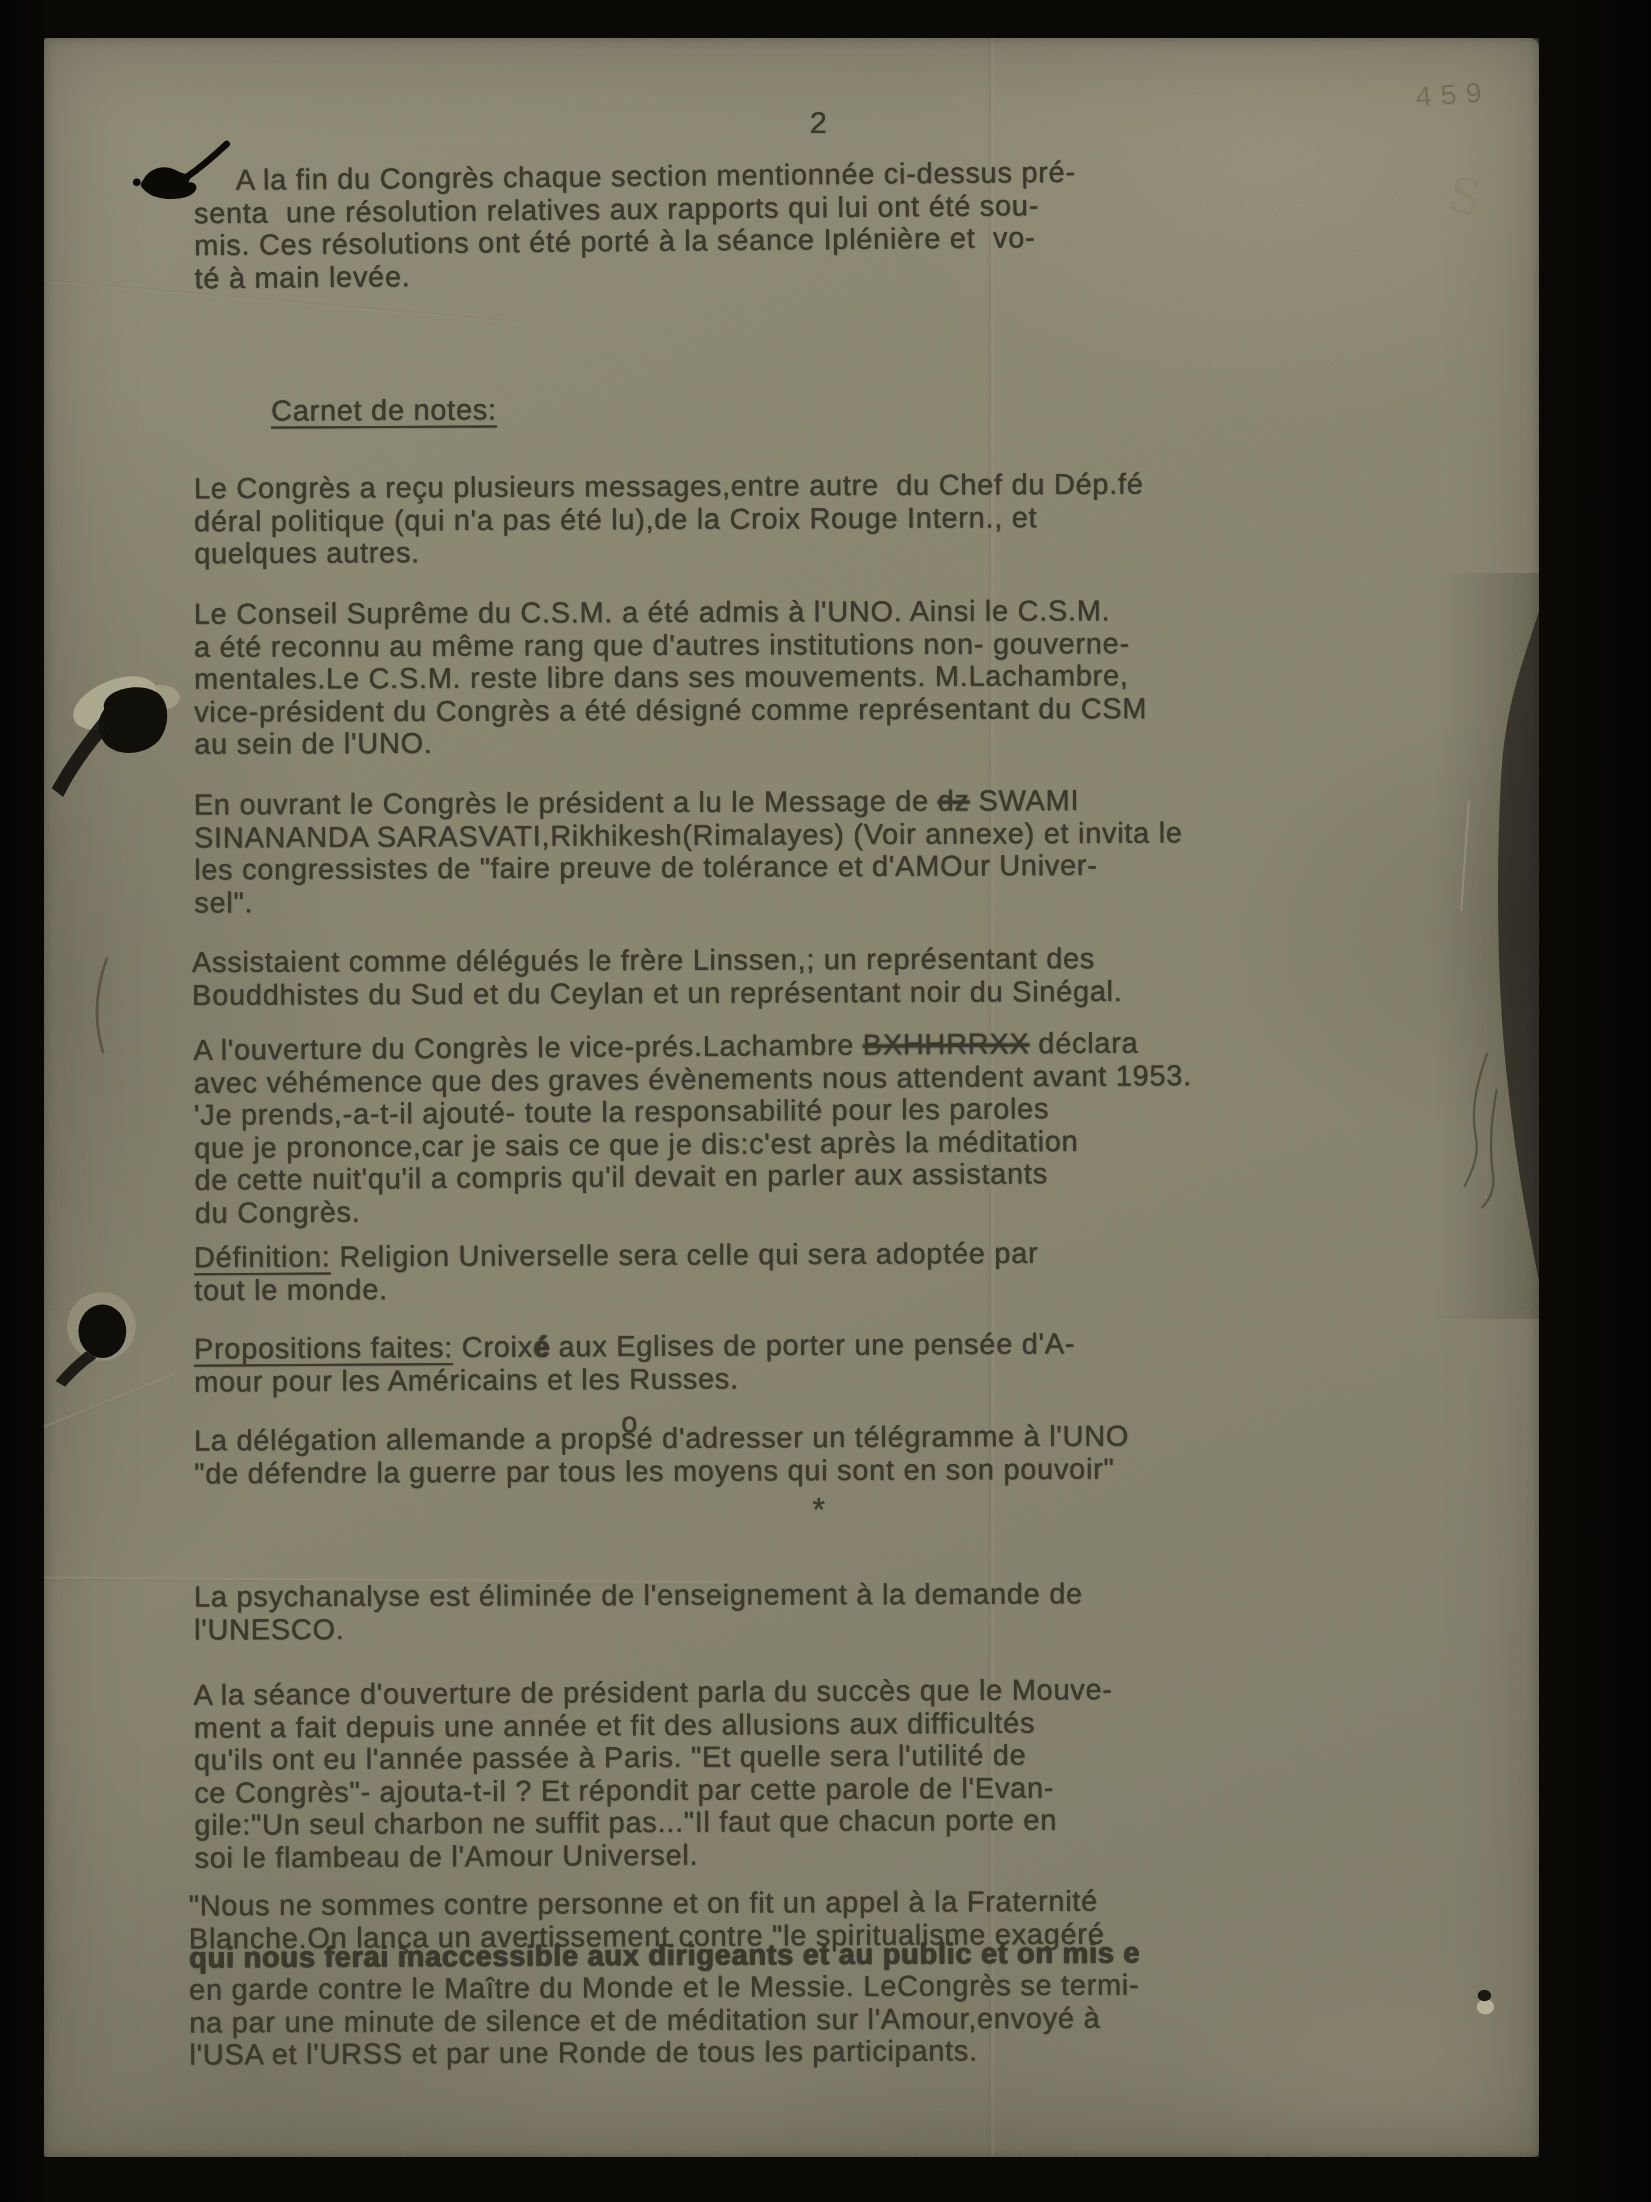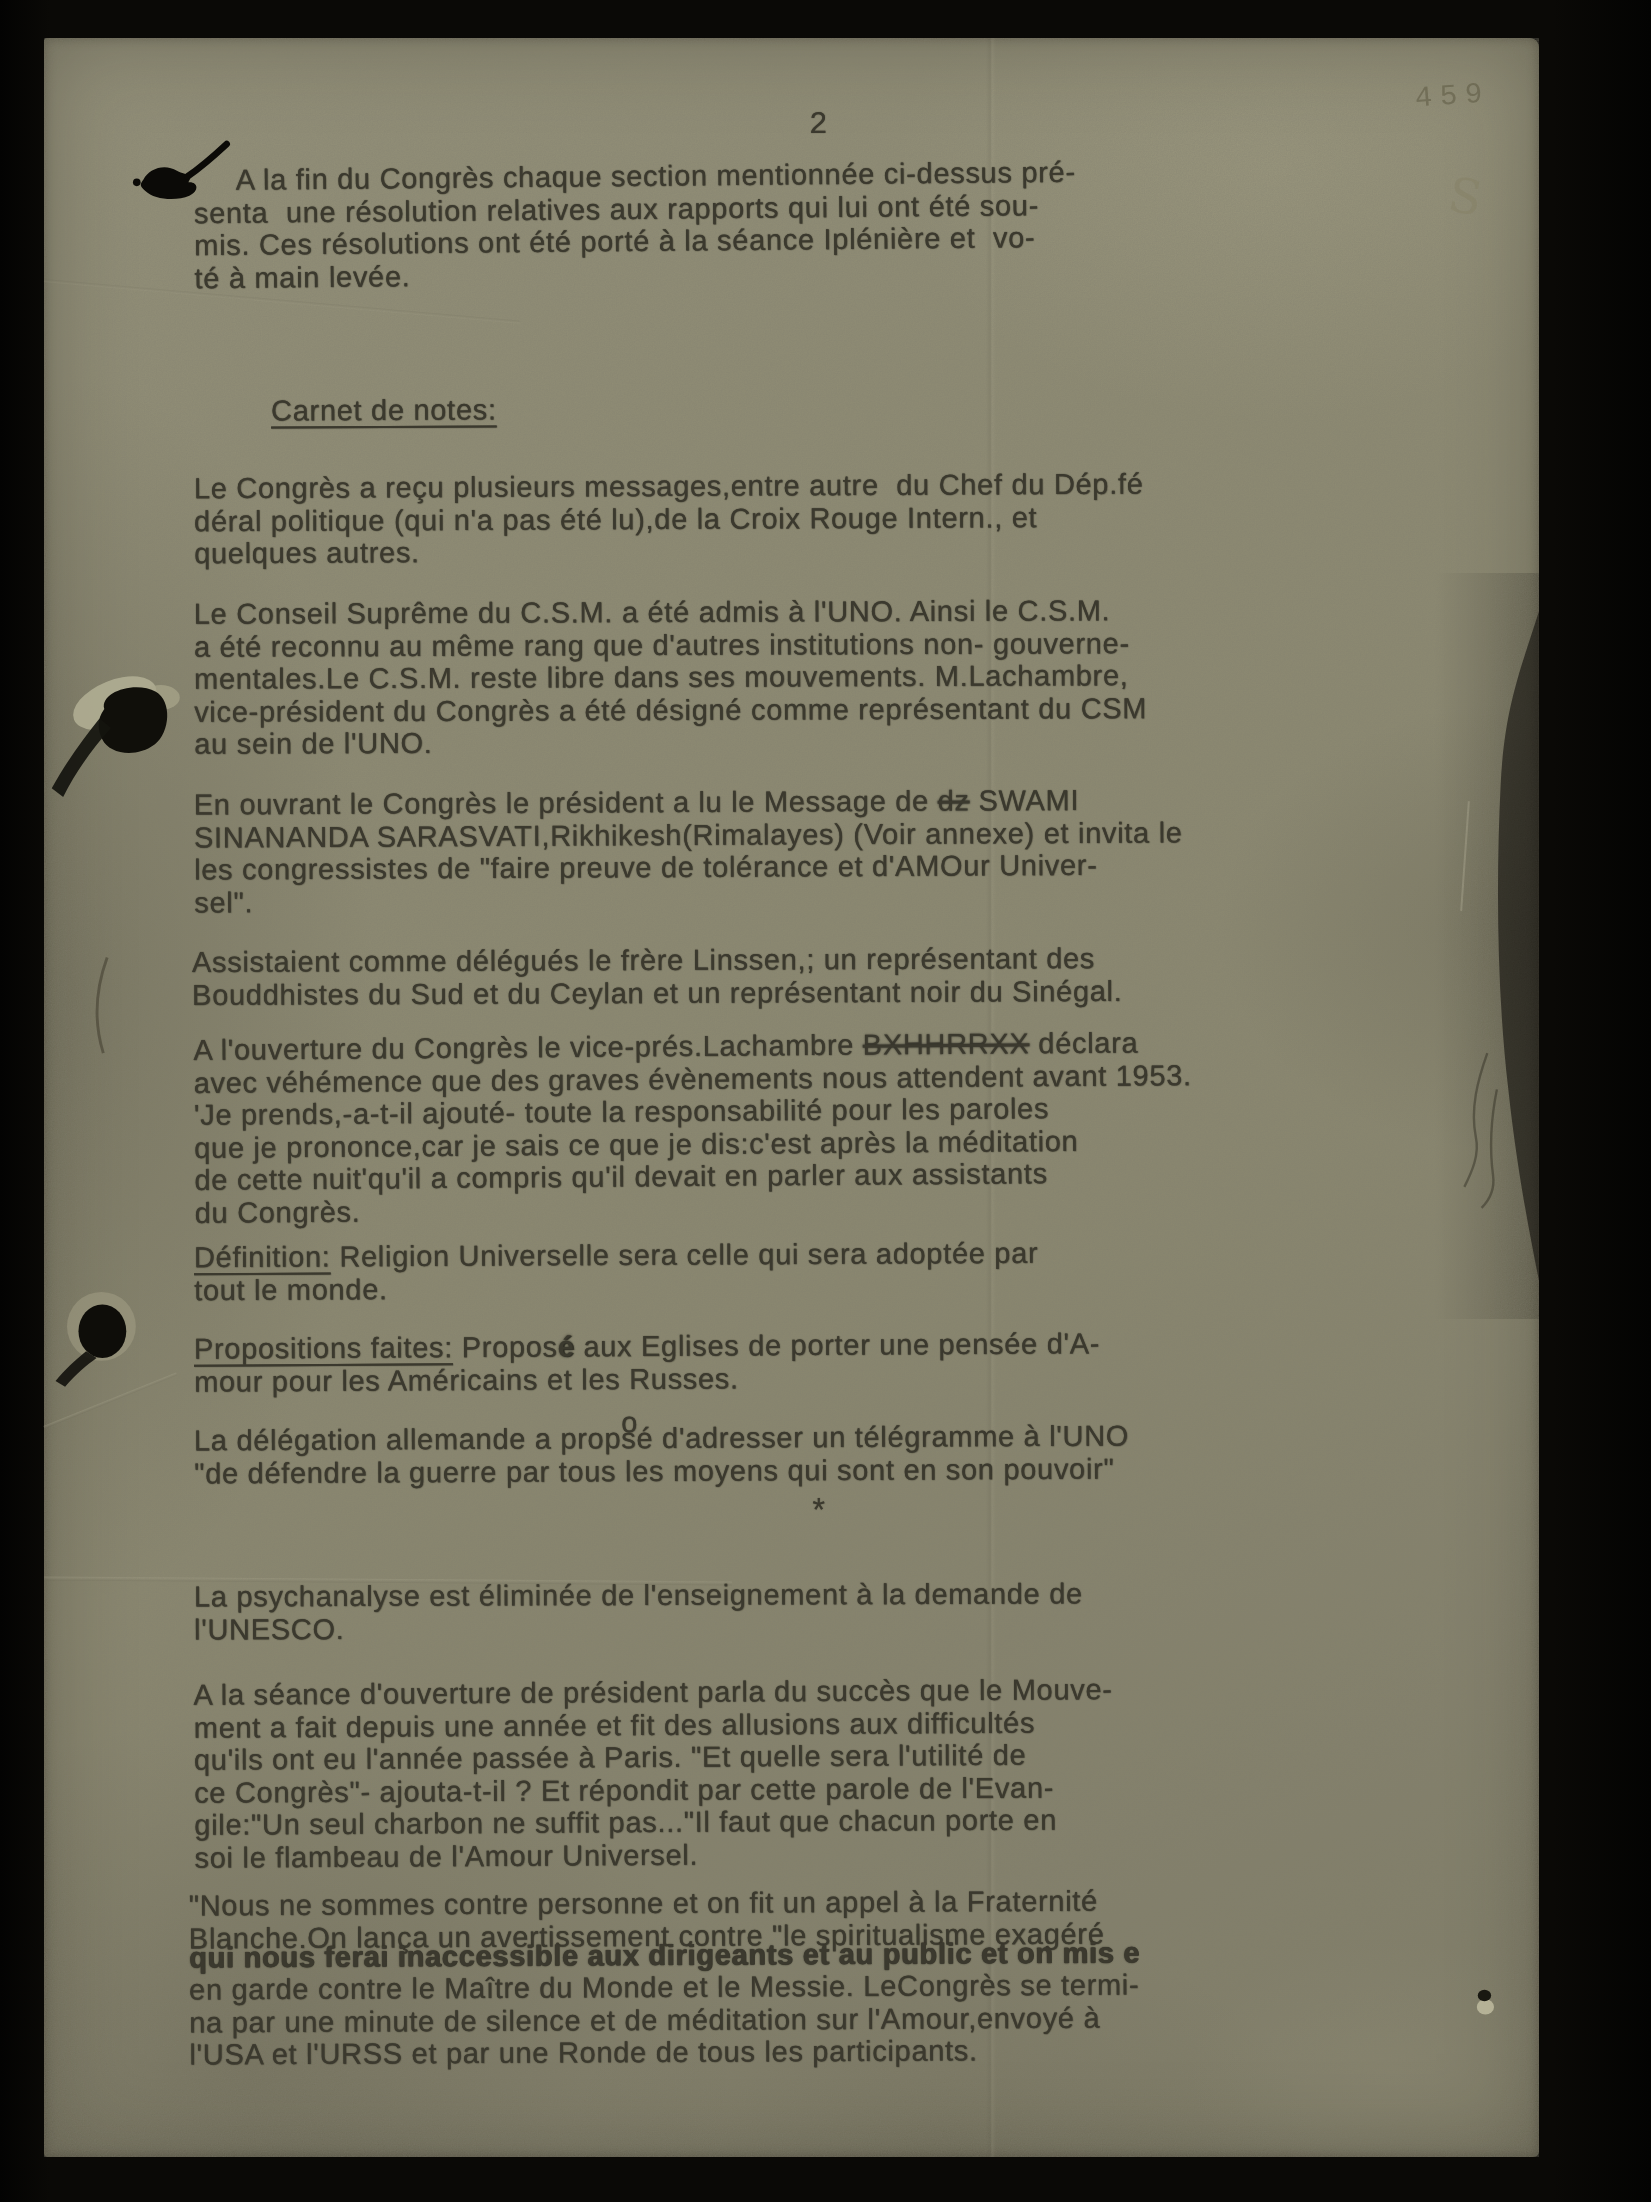--- a/index.html
+++ b/index.html
@@ -124,21 +124,21 @@
 
     <div class="textlayer">
         <div class="para pp0"><div class="line"><span>     A la fin du Congrès chaque section mentionnée ci-dessus pré-</span></div><div class="line"><span>senta  une résolution relatives aux rapports qui lui ont été sou-</span></div><div class="line"><span>mis. Ces résolutions ont été porté à la séance Iplénière et  vo-</span></div><div class="line"><span>té à main levée.</span></div></div>
         <div class="para pp1"><div class="line"><span class="u">Carnet de notes:</span></div></div>
         <div class="para pp2"><div class="line"><span>Le Congrès a reçu plusieurs messages,entre autre  du Chef du Dép.fé</span></div><div class="line"><span>déral politique (qui n'a pas été lu),de la Croix Rouge Intern., et</span></div><div class="line"><span>quelques autres.</span></div></div>
         <div class="para pp3"><div class="line"><span>Le Conseil Suprême du C.S.M. a été admis à l'UNO. Ainsi le C.S.M.</span></div><div class="line"><span>a été reconnu au même rang que d'autres institutions non- gouverne-</span></div><div class="line"><span>mentales.Le C.S.M. reste libre dans ses mouvements. M.Lachambre,</span></div><div class="line"><span>vice-président du Congrès a été désigné comme représentant du CSM</span></div><div class="line"><span>au sein de l'UNO.</span></div></div>
         <div class="para pp4"><div class="line"><span>En ouvrant le Congrès le président a lu le Message de </span><span class="x">dz</span><span> SWAMI</span></div><div class="line"><span>SINANANDA SARASVATI,Rikhikesh(Rimalayes) (Voir annexe) et invita le</span></div><div class="line"><span>les congressistes de "faire preuve de tolérance et d'AMOur Univer-</span></div><div class="line"><span>sel".</span></div></div>
         <div class="para pp5"><div class="line"><span>Assistaient comme délégués le frère Linssen,; un représentant des</span></div><div class="line"><span>Bouddhistes du Sud et du Ceylan et un représentant noir du Sinégal.</span></div></div>
         <div class="para pp6"><div class="line"><span>A l'ouverture du Congrès le vice-prés.Lachambre </span><span class="x">BXHHRRXX</span><span> déclara</span></div><div class="line"><span>avec véhémence que des graves évènements nous attendent avant 1953.</span></div><div class="line"><span>'Je prends,-a-t-il ajouté- toute la responsabilité pour les paroles</span></div><div class="line"><span>que je prononce,car je sais ce que je dis:c'est après la méditation</span></div><div class="line"><span>de cette nuit'qu'il a compris qu'il devait en parler aux assistants</span></div><div class="line"><span>du Congrès.</span></div></div>
         <div class="para pp7"><div class="line"><span class="u">Définition:</span><span> Religion Universelle sera celle qui sera adoptée par</span></div><div class="line"><span>tout le monde.</span></div></div>
-        <div class="para pp8"><div class="line"><span class="u">Propositions faites:</span><span> Propos</span><span class="h">é</span><span> aux Eglises de porter une pensée d'A-</span></div><div class="line"><span>mour pour les Américains et les Russes.</span></div></div>
+        <div class="para pp8"><div class="line"><span class="u">Propositions faites:</span><span> Croix</span><span class="h">é</span><span> aux Eglises de porter une pensée d'A-</span></div><div class="line"><span>mour pour les Américains et les Russes.</span></div></div>
         <div class="para pp9"><div class="line"><span>La délégation allemande a prop</span><span class="sup">o</span><span>sé d'adresser un télégramme à l'UNO</span></div><div class="line"><span>"de défendre la guerre par tous les moyens qui sont en son pouvoir"</span></div></div>
         <div class="para pp10"><div class="line"><span>La psychanalyse est éliminée de l'enseignement à la demande de</span></div><div class="line"><span>l'UNESCO.</span></div></div>
         <div class="para pp11"><div class="line"><span>A la séance d'ouverture de président parla du succès que le Mouve-</span></div><div class="line"><span>ment a fait depuis une année et fit des allusions aux difficultés</span></div><div class="line"><span>qu'ils ont eu l'année passée à Paris. "Et quelle sera l'utilité de</span></div><div class="line"><span>ce Congrès"- ajouta-t-il ? Et répondit par cette parole de l'Evan-</span></div><div class="line"><span>gile:"Un seul charbon ne suffit pas..."Il faut que chacun porte en</span></div><div class="line"><span>soi le flambeau de l'Amour Universel.</span></div></div>
         <div class="para pp12"><div class="line"><span>"Nous ne sommes contre personne et on fit un appel à la Fraternité</span></div><div class="line"><span>Blanche.On lança un avertissement contre "le spiritualisme exagéré</span></div><div class="line dbl"><span>qui nous ferai inaccessible aux dirigeants et au public et on mis e</span></div><div class="line"><span>en garde contre le Maître du Monde et le Messie. LeCongrès se termi-</span></div><div class="line"><span>na par une minute de silence et de méditation sur l'Amour,envoyé à</span></div><div class="line"><span>l'USA et l'URSS et par une Ronde de tous les participants.</span></div></div>
       </div>
 
     <div class="star">*</div>
   </div>
 </div>
 

